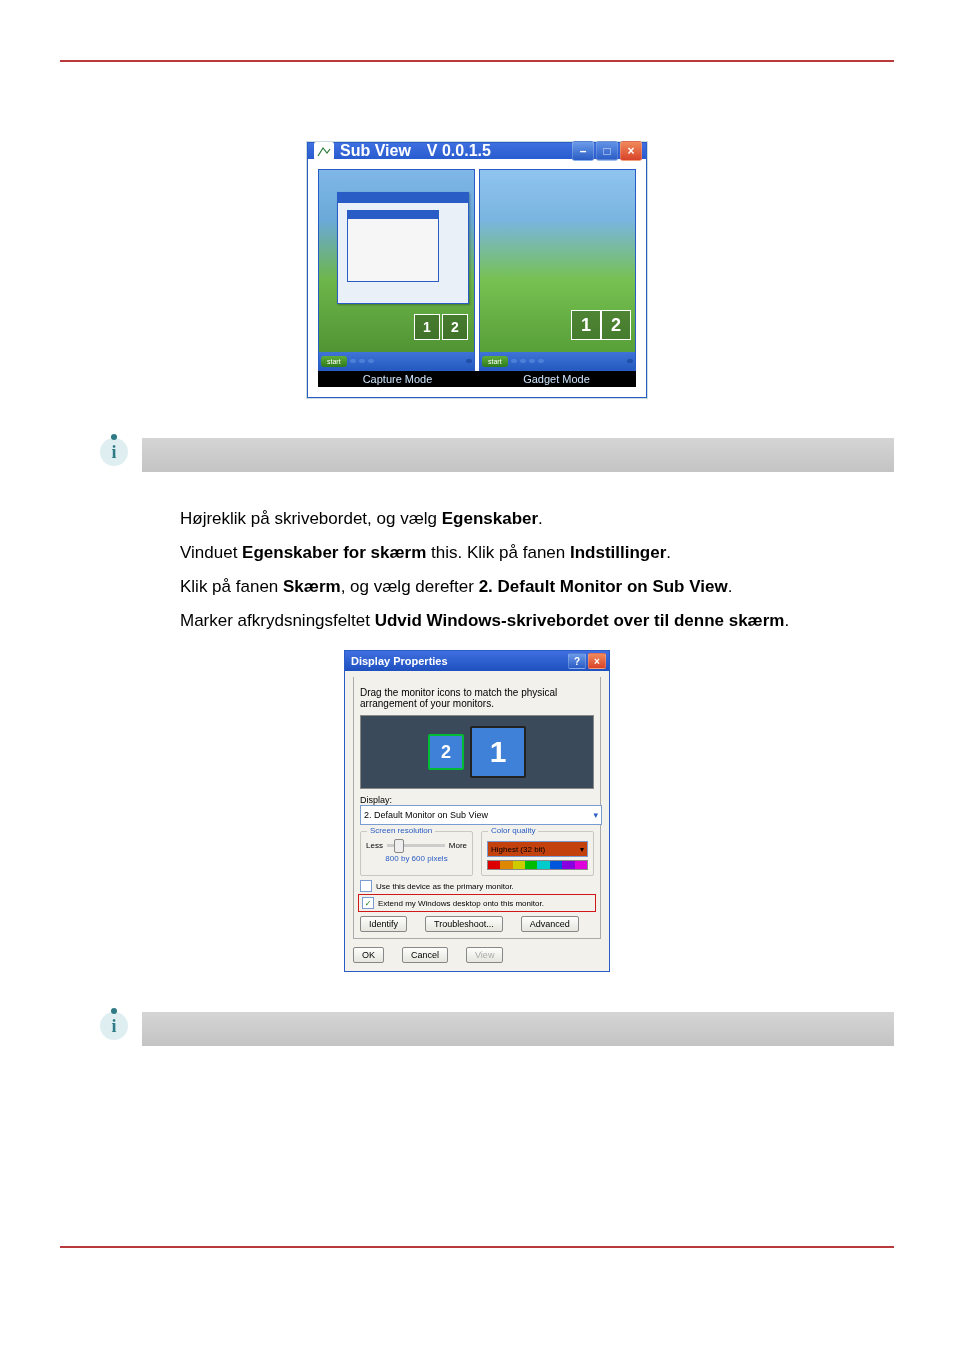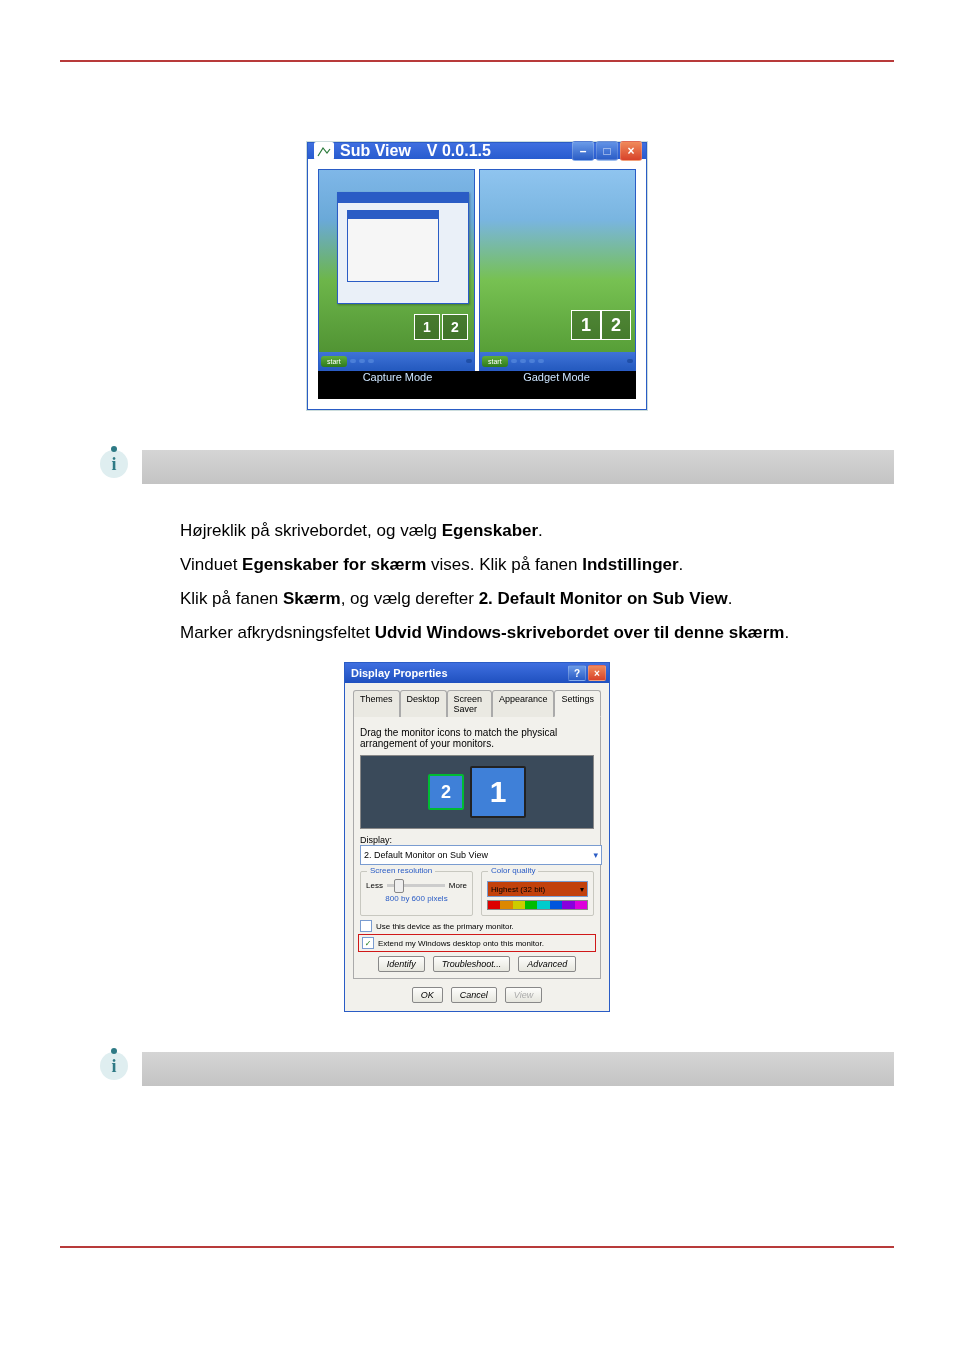--- a/index.html
+++ b/index.html
@@ -149,21 +149,22 @@
     padding:0 2px;
   }
   .taskbar .start { background:linear-gradient(#5fae3b,#2f7a1c); padding:2px 6px; border-radius:3px; }
   .taskbar .titem { background:#4b7fd8; padding:2px 3px; border-radius:2px; white-space:nowrap; overflow:hidden; }
   .taskbar .tray { margin-left:auto; background:#1f4fa8; padding:2px 3px; border-radius:2px; white-space:nowrap; }
   .mode-label-row {
     display:flex;
     background:#000;
     color:#cde5ff;
     font-size:11px;
-    height:28px;
+    height:16px;
+    align-items:center;
   }
   .mode-label-row span { flex:1; text-align:center; }
 
   
   .note {
     display:flex;
     align-items:flex-start;
     margin: 10px 0 30px 40px;
     gap: 14px;
   }
@@ -348,21 +349,21 @@
     background: linear-gradient(90deg,
       #d00 0 12.5%, #d80 12.5% 25%, #cc0 25% 37.5%, #0b0 37.5% 50%,
       #0cc 50% 62.5%, #05d 62.5% 75%, #80d 75% 87.5%, #d0d 87.5% 100%);
     border:1px solid #888;
   }
   .chk { display:flex; align-items:center; gap:4px; font-size:8px; margin-top:4px; }
   .chk .box {
     width:10px;height:10px;border:1px solid #7a9cd0;background:#fff;
     display:flex;align-items:center;justify-content:center;font-size:8px;color:#1a7a1a;
   }
-  .btn-row { display:flex; justify-content:center; gap:8px; margin-top:6px;font-style:italic; }
+  .btn-row { display:flex; justify-content:flex-start; gap:18px; margin-top:6px; }
   .wbtn {
     border:1px solid #888;
     background:linear-gradient(#fdfdfb,#e6e6de);
     font-size:9px;
     padding:2px 8px;
     border-radius:2px;
   }
   .wbtn.disabled { color:#aaa; }
 </style>
 </head>
@@ -427,41 +428,34 @@
     </div>
   </div>
 
   <div class="note">
     <div class="note-icon">i</div>
     <div class="note-bar"></div>
   </div>
 
   <p class="para">
     <span>Højreklik på skrivebordet, og vælg </span><b>Egenskaber</b><span>.</span><br>
-    <span>Vinduet </span><b>Egenskaber for skærm</b><span> vises. Klik på fanen </span><b>Indstillinger</b><span>.</span><br>
+    <span>Vinduet </span><b>Egenskaber for skærm</b><span> this. Klik på fanen </span><b>Indstillinger</b><span>.</span><br>
     <span>Klik på fanen </span><b>Skærm</b><span>, og vælg derefter </span><b>2. Default Monitor on Sub View</b><span>.</span><br>
     <span>Marker afkrydsningsfeltet </span><b>Udvid Windows-skrivebordet over til denne skærm</b><span>.</span>
   </p>
 
   <div class="dp-wrap">
     <div class="dp">
       <div class="dp-title">
         <span>Display Properties</span>
         <span class="spacer"></span>
         <span class="help">?</span>
         <span class="close">×</span>
       </div>
       <div class="dp-body">
-        <div class="tabs">
-          <div class="tab">Themes</div>
-          <div class="tab">Desktop</div>
-          <div class="tab">Screen Saver</div>
-          <div class="tab">Appearance</div>
-          <div class="tab active">Settings</div>
-        </div>
         <div class="dp-inner">
           <div class="dp-hint">Drag the monitor icons to match the physical arrangement of your monitors.</div>
           <div class="mon-arrange">
             <div class="mon m2">2</div>
             <div class="mon m1">1</div>
           </div>
           <div class="dp-row">
             <div class="dp-label">Display:</div>
             <div class="dp-select">
               <span>2. Default Monitor on Sub View</span>

